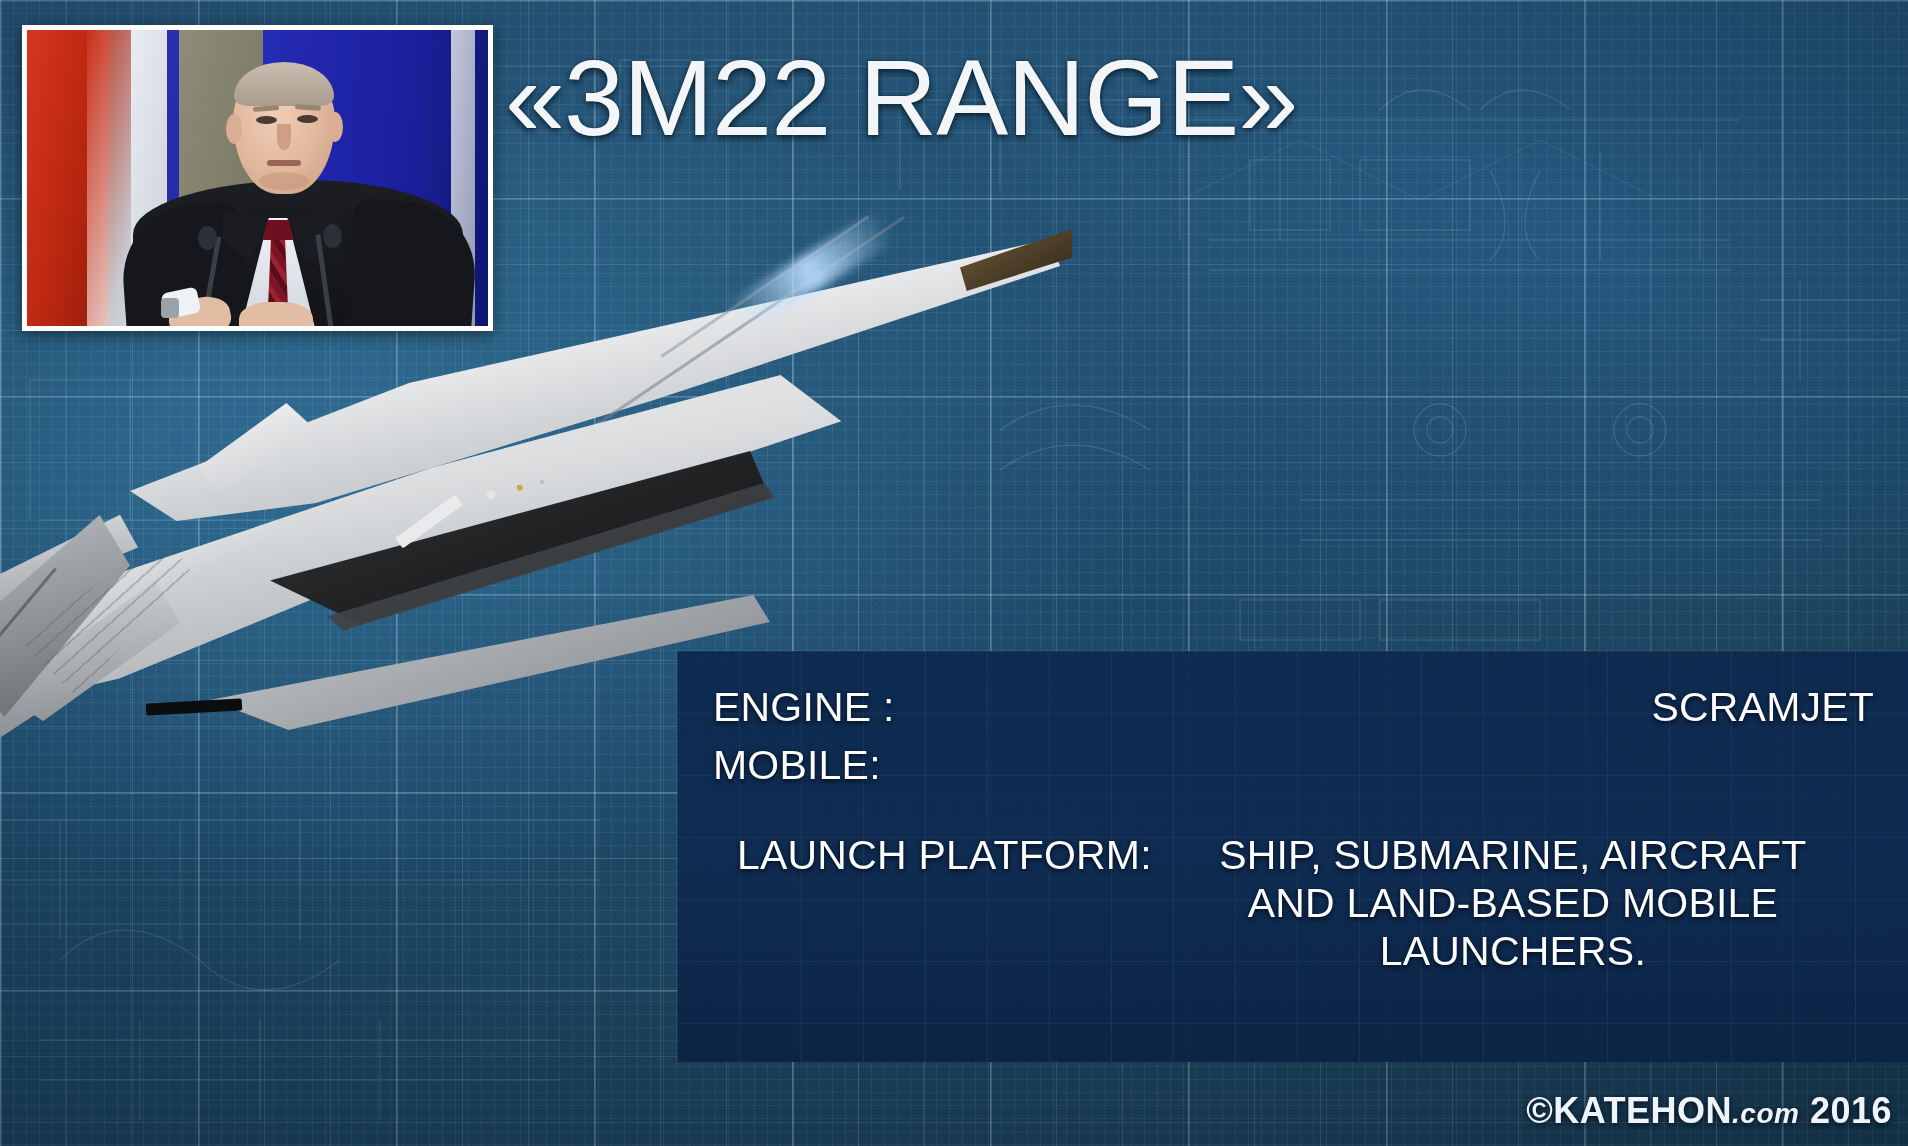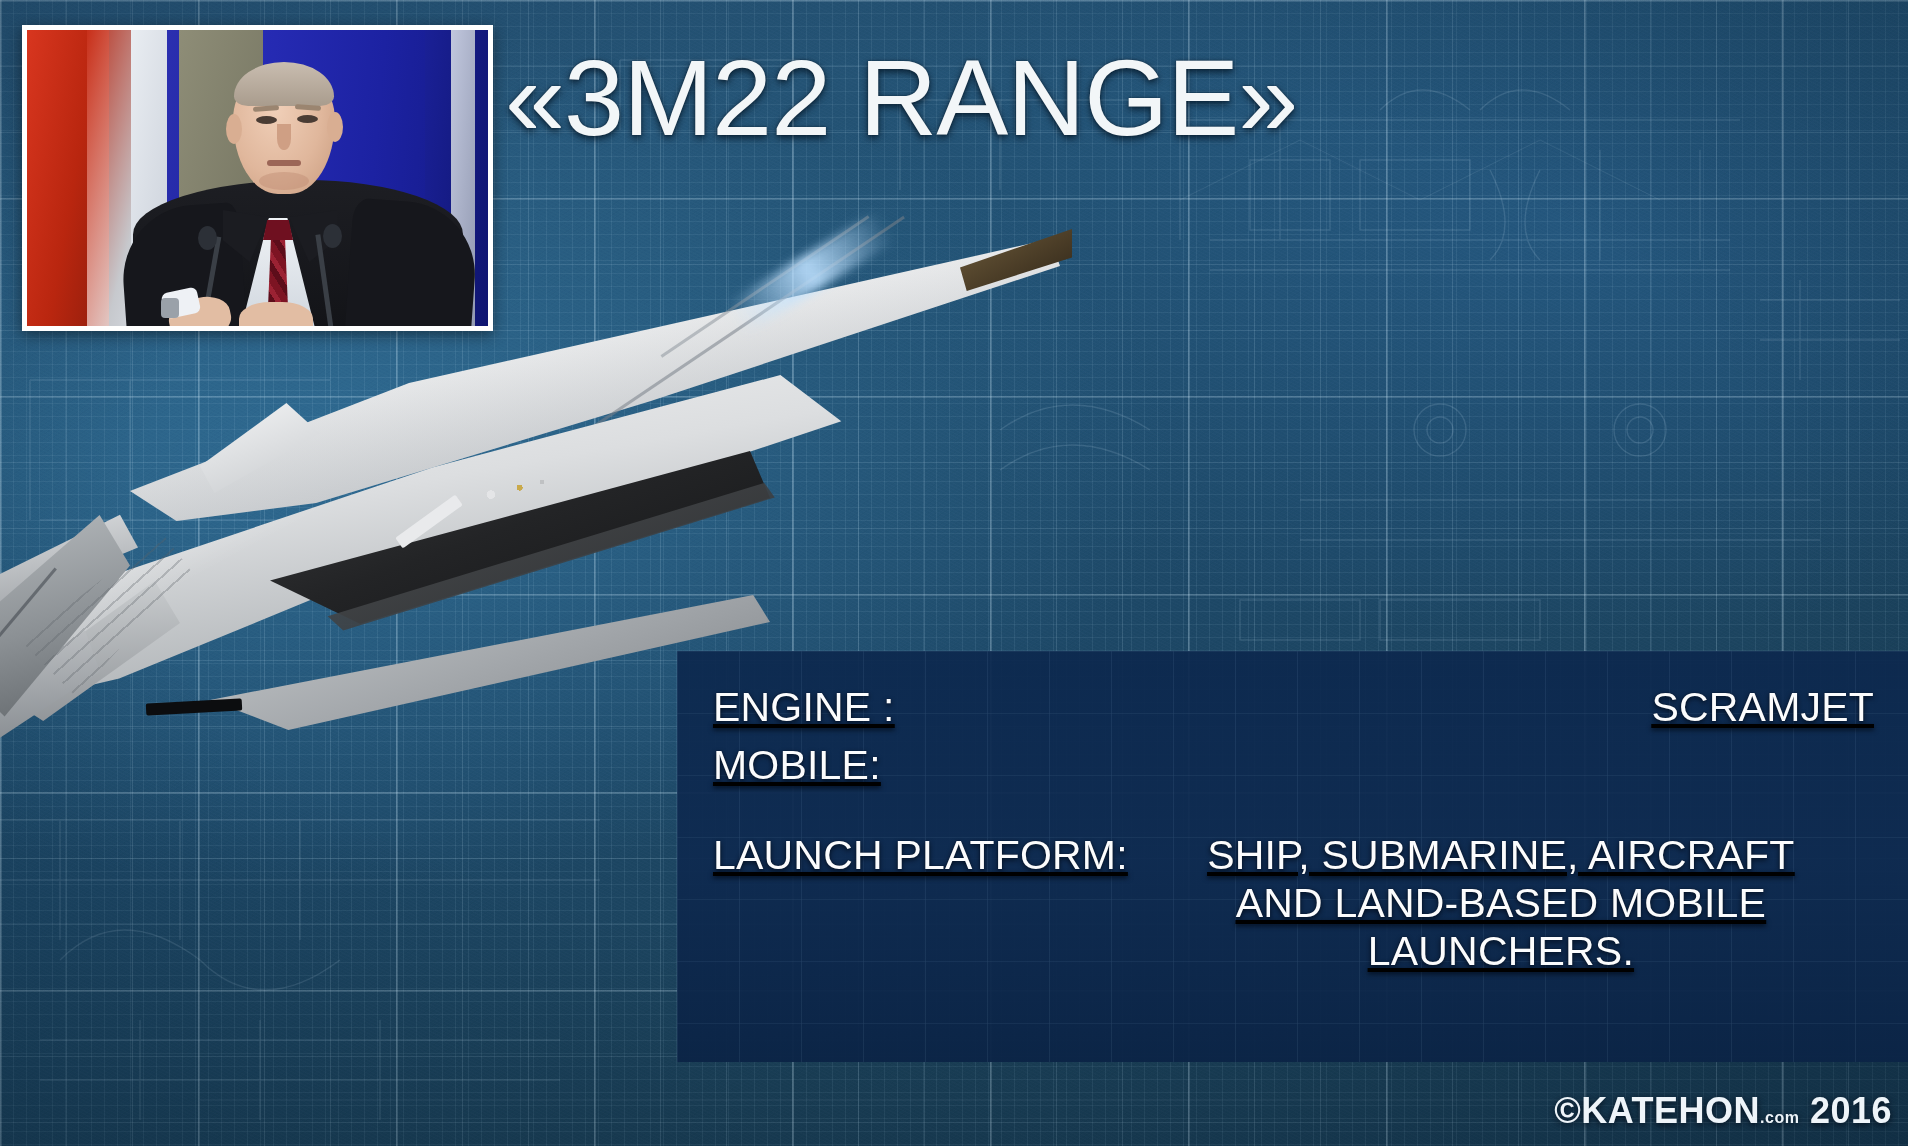--- a/index.html
+++ b/index.html
@@ -197,40 +197,40 @@
   
   #spec{
     position:absolute;left:677px;top:651px;width:1231px;height:411px;
     background:linear-gradient(180deg,rgba(12,40,78,.93) 0%,rgba(14,42,80,.95) 50%,rgba(11,36,70,.96) 100%);
     padding:30px 34px 0 36px;
   }
   #spec .tex{position:absolute;inset:0;opacity:.16;pointer-events:none;
     background-image:
       repeating-linear-gradient(to right, rgba(170,210,240,.5) 0 1px, transparent 1px 62px),
       repeating-linear-gradient(to bottom, rgba(170,210,240,.4) 0 1px, transparent 1px 62px);}
-  .row{position:relative;display:flex;justify-content:space-between;align-items:flex-start;text-decoration:underline;}
+  .row{position:relative;display:flex;justify-content:space-between;align-items:flex-start;}
   .lbl,.val{
     color:#fbfcfd;font-size:41px;line-height:48px;font-weight:400;letter-spacing:.2px;
     text-shadow:0 2px 5px rgba(0,8,20,.85),0 0 1px rgba(0,8,20,.9);
     white-space:pre-line;
   }
   .val{text-align:center;}
   .r-engine{margin-top:2px;}
   .r-range{margin-top:16px;}
   .r-range .lbl{line-height:48px;}
   .r-range .val{align-self:flex-end;}
   .r-speed{margin-top:10px;}
-  .r-launch{margin-top:42px;}
+  .r-launch{margin-top:42px;margin-left:24px;}
   .r-launch .lbl{white-space:nowrap;}
 
   
   #wm{position:absolute;right:16px;bottom:14px;
     color:#eef4f9;font-size:36px;font-weight:bold;letter-spacing:.5px;
     text-shadow:0 2px 6px rgba(0,10,22,.9);}
-  #wm .sm{font-size:16px;}
+  #wm .sm{font-size:28px;font-style:italic;}
 </style>
 </head>
 <body>
 
 <div id="stage">
 
   <div class="bp-base"></div>
   <div class="bp-grid-fine"></div>
   <div class="bp-grid-mid"></div>
   <div class="bp-grid-coarse"></div>

